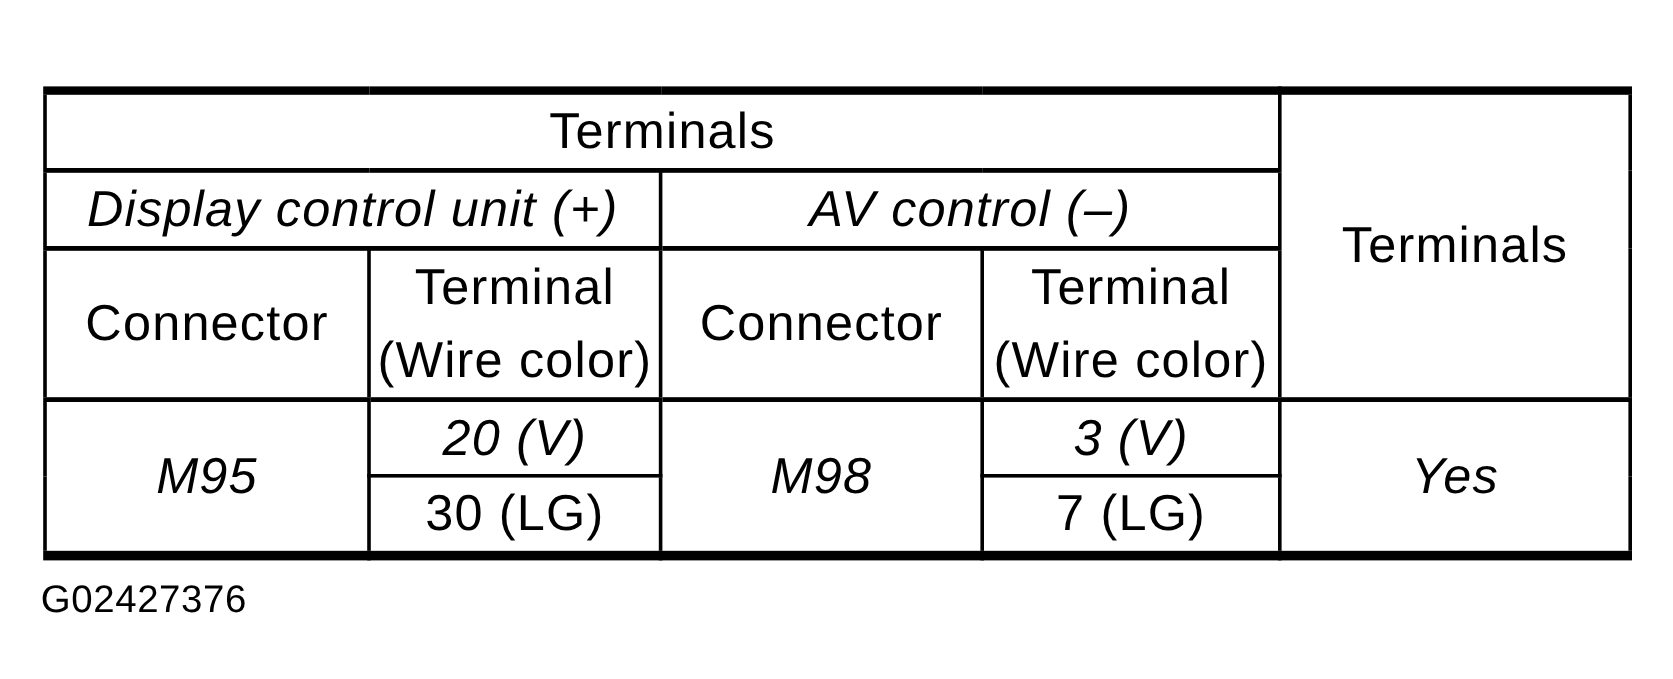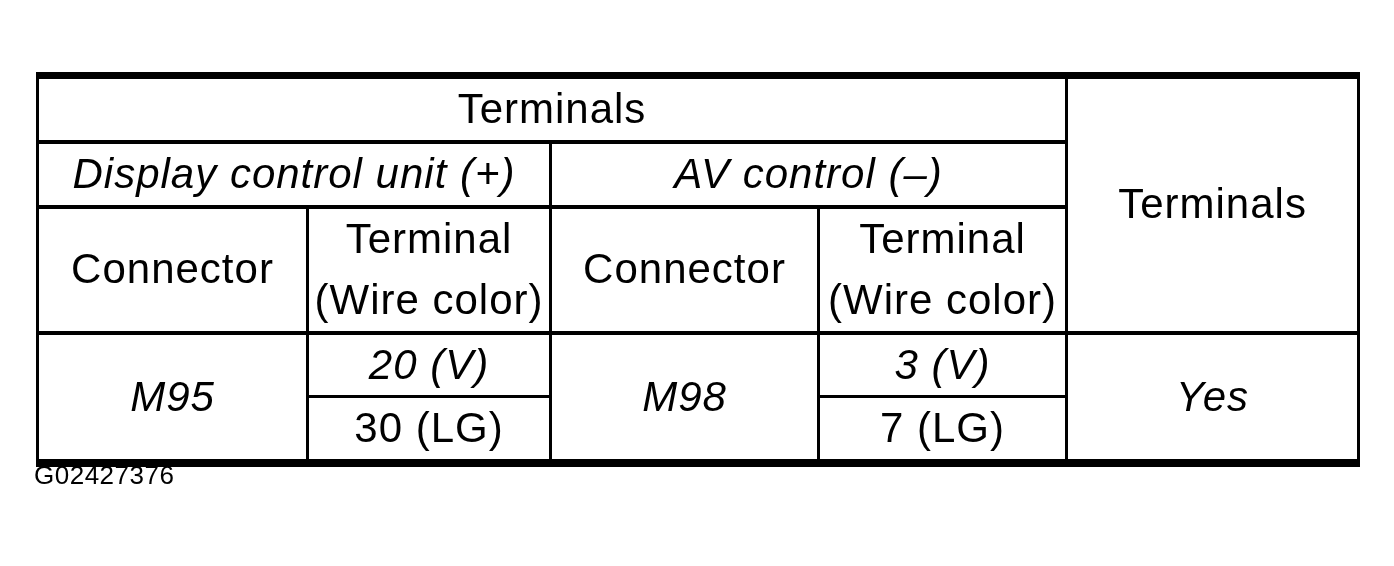--- a/index.html
+++ b/index.html
@@ -53,22 +53,22 @@
   tr.r1 { height: 60px; }
   tr.r2 { height: 64px; font-style: italic; }
   tr.r3 { height: 106px; }
   tr.r4 { height: 61px; font-style: italic; }
   tr.r5 { height: 64px; }
 
   
   .figure-id {
     position: absolute;
     left: 34px;
-    top: 460px;
-    font-size: 26px;
+    top: 481px;
+    font-size: 32px;
     letter-spacing: 0.5px;
     color: #000000;
   }
 </style>
 </head>
 <body>
 
 <div id="canvas">
 
   <table class="continuity-table">

